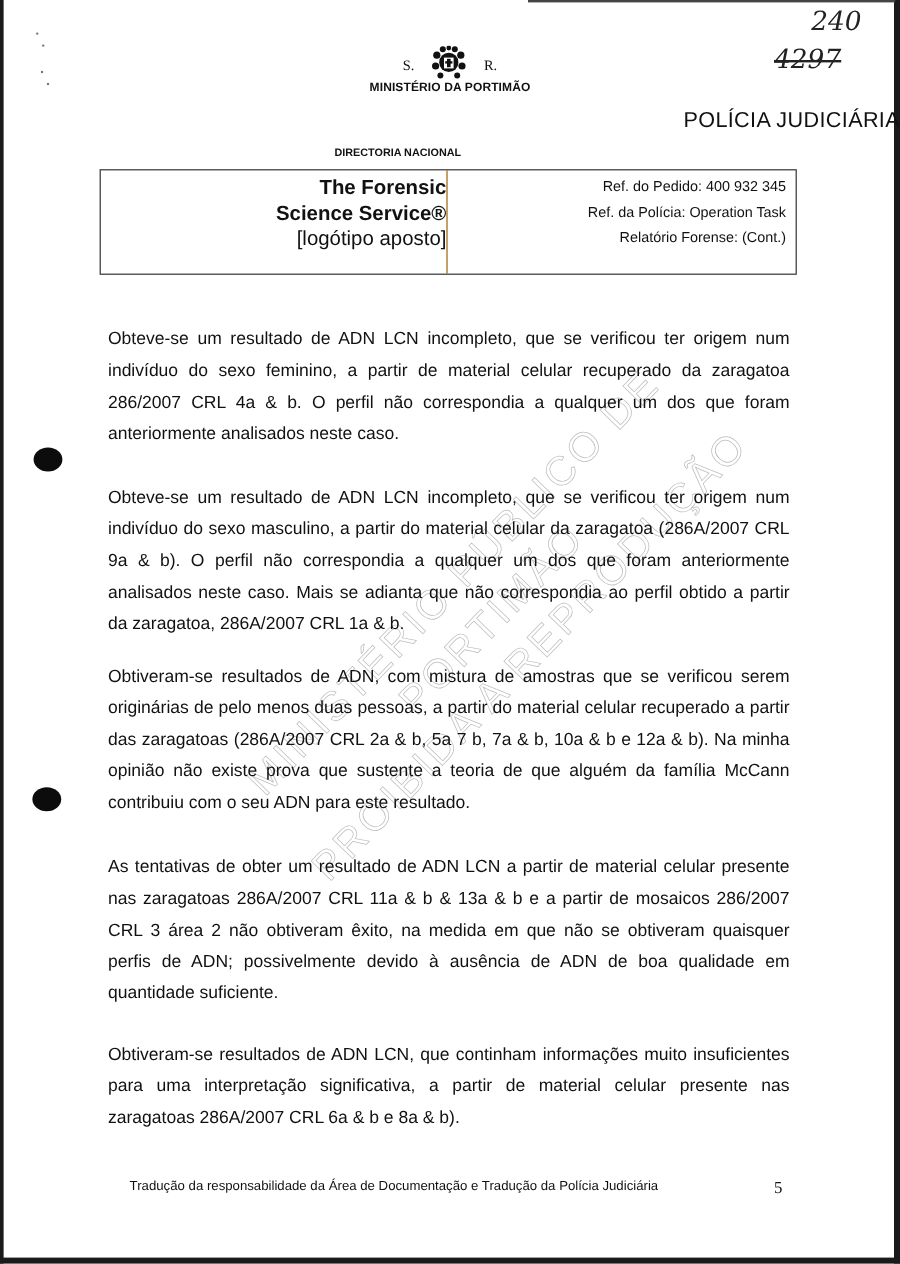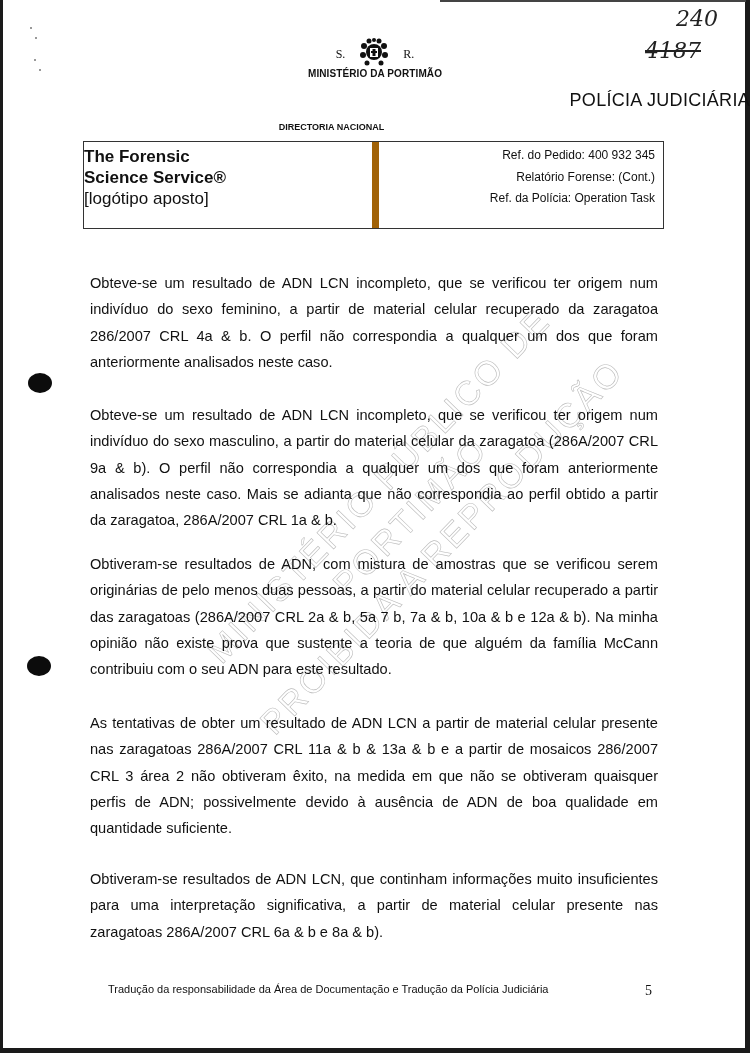--- a/index.html
+++ b/index.html
@@ -22,21 +22,21 @@
 
     .crest-row { position: absolute; top: 38px; left: 0; width: 750px; text-align: center; font-family: "Liberation Serif", serif; font-size: 12px; }
     .crest-row .letter { display: inline-block; vertical-align: middle; }
     .crest { display: inline-block; vertical-align: middle; margin: 0 10px; }
 
     .ministry { position: absolute; top: 68px; left: 0; width: 750px; text-align: center; font-size: 10px; font-weight: bold; letter-spacing: 0.1px; }
     .policia { position: absolute; top: 90px; left: 0; width: 750px; text-align: right; font-size: 18px; letter-spacing: 0.3px; }
     .directoria { position: absolute; top: 122px; left: 0; width: 663px; text-align: center; font-size: 9px; font-weight: bold; }
 
     .header-table { position: absolute; left: 83px; top: 141px; width: 581px; height: 88px; border: 1px solid #333; box-sizing: border-box; display: flex; }
-    .header-left { width: 288px; border-right: 7px solid #a16207; text-align: left; padding-top: 4px; }
+    .header-left { width: 288px; border-right: 1px solid #a16207; text-align: right; padding-top: 4px; }
     .header-left .fss { font-size: 17px; font-weight: bold; line-height: 21px; }
     .header-left .logo-note { font-size: 17px; line-height: 21px; }
     .header-right { flex: 1; text-align: right; padding-right: 8px; padding-top: 3px; font-size: 12px; line-height: 21.5px; }
 
     .body-text { position: absolute; left: 90px; width: 568px; font-size: 14.6px; line-height: 26.3px; text-align: justify; }
     .p1 { top: 270px; }
     .p2 { top: 402px; }
     .p3 { top: 551px; }
     .p4 { top: 710px; }
     .p5 { top: 866px; }
@@ -59,21 +59,21 @@
 <div class="edge-top"></div>
 
 <div class="specks">
   <span style="left:30px;top:27px"></span>
   <span style="left:35px;top:37px"></span>
   <span style="left:34px;top:59px"></span>
   <span style="left:39px;top:69px"></span>
 </div>
 
 <div class="hand hand-1">240</div>
-<div class="hand hand-2">4187</div>
+<div class="hand hand-2">4297</div>
 
 <div class="crest-row">
   <span class="letter">S.</span>
   <span class="crest">
     <svg width="32" height="28" viewBox="0 0 32 28">
       <g fill="#111">
         <circle cx="16" cy="14" r="8"></circle>
         <circle cx="6" cy="8" r="3"></circle>
           <circle cx="26" cy="8" r="3"></circle>
         <circle cx="5" cy="17" r="3"></circle>
@@ -97,22 +97,22 @@
 <div class="directoria">DIRECTORIA NACIONAL</div>
 
 <div class="header-table">
   <div class="header-left">
     <div class="fss">The Forensic</div>
     <div class="fss">Science Service®</div>
     <div class="logo-note">[logótipo aposto]</div>
   </div>
   <div class="header-right">
     <div>Ref. do Pedido: 400 932 345</div>
+    <div>Ref. da Polícia: Operation Task</div>
     <div>Relatório Forense: (Cont.)</div>
-    <div>Ref. da Polícia: Operation Task</div>
   </div>
 </div>
 
 <div class="watermark">
   <div>MINISTÉRIO PÚBLICO DE PORTIMÃO</div>
   <div>PROIBIDA A REPRODUÇÃO</div>
 </div>
 
 <div class="body-text p1">Obteve-se um resultado de ADN LCN incompleto, que se verificou ter origem num indivíduo do sexo feminino, a partir de material celular recuperado da zaragatoa 286/2007 CRL 4a &amp; b. O perfil não correspondia a qualquer um dos que foram anteriormente analisados neste caso.</div>
 <div class="body-text p2">Obteve-se um resultado de ADN LCN incompleto, que se verificou ter origem num indivíduo do sexo masculino, a partir do material celular da zaragatoa (286A/2007 CRL 9a &amp; b). O perfil não correspondia a qualquer um dos que foram anteriormente analisados neste caso. Mais se adianta que não correspondia ao perfil obtido a partir da zaragatoa, 286A/2007 CRL 1a &amp; b.</div>

